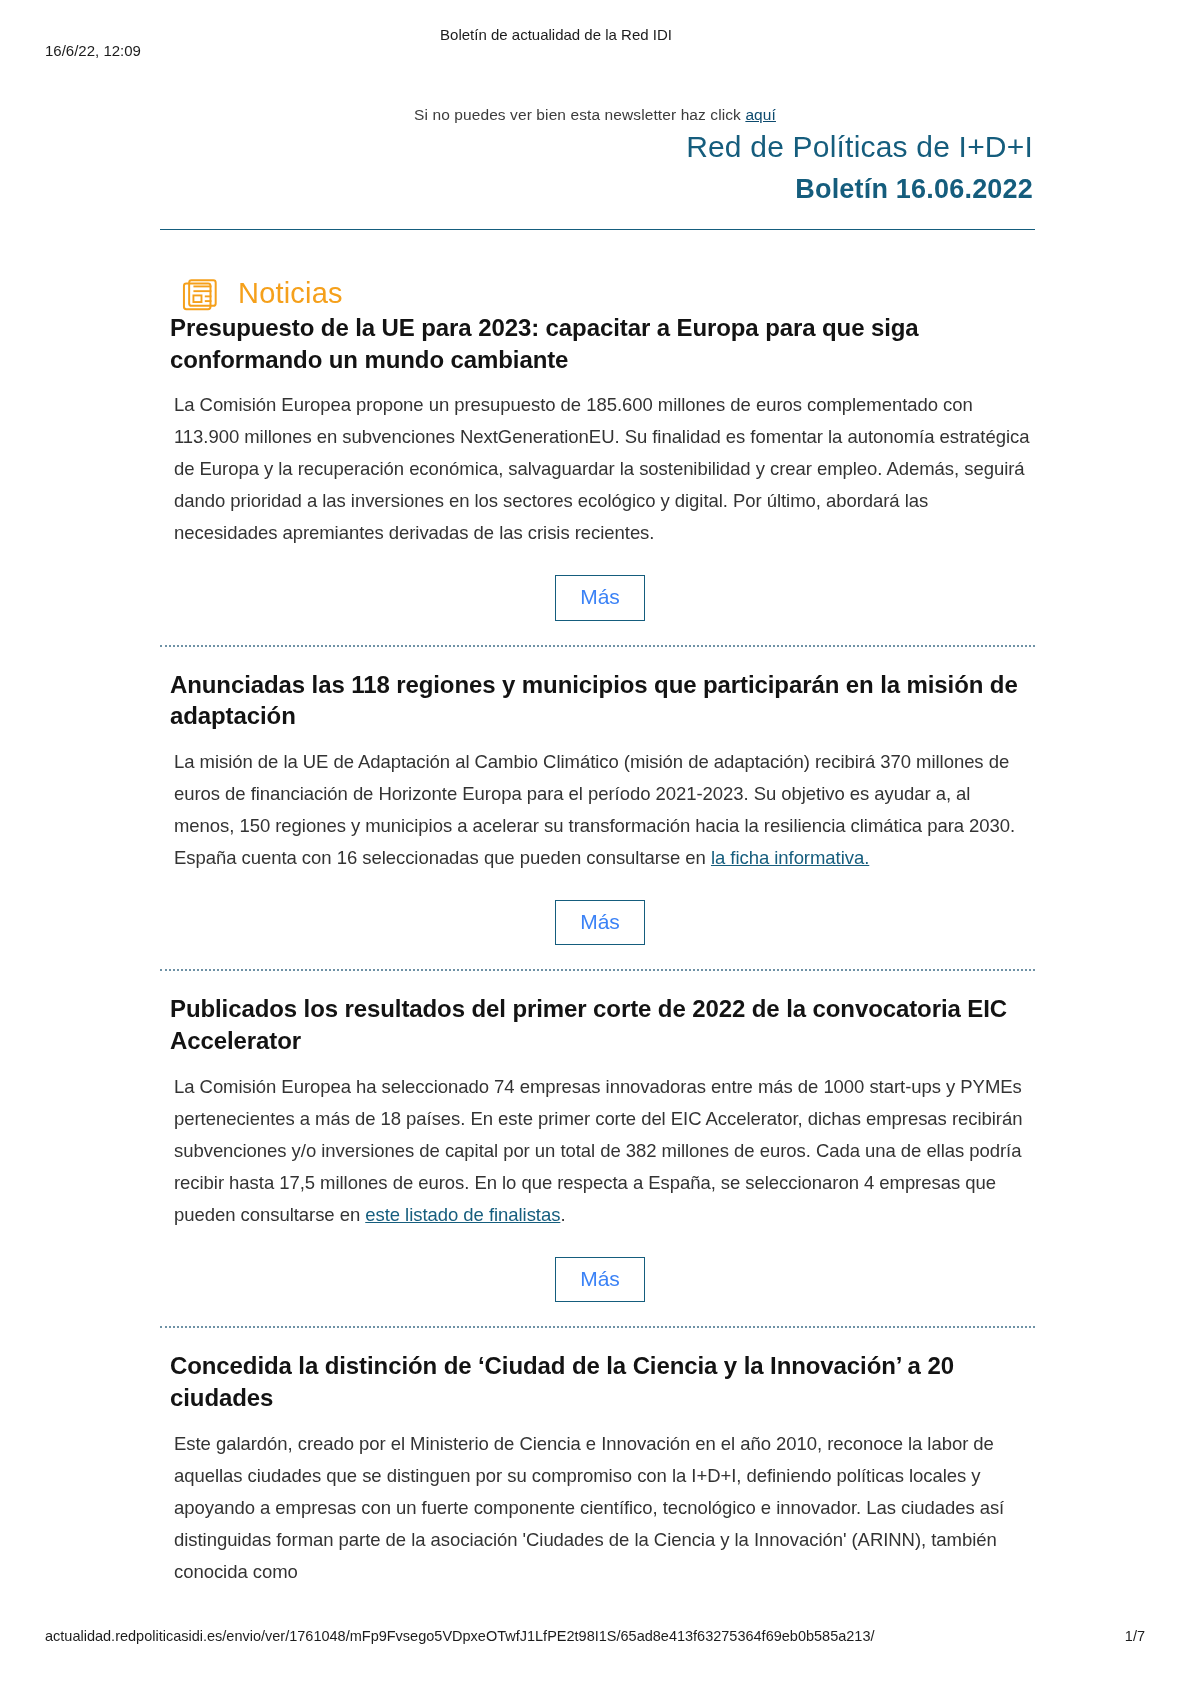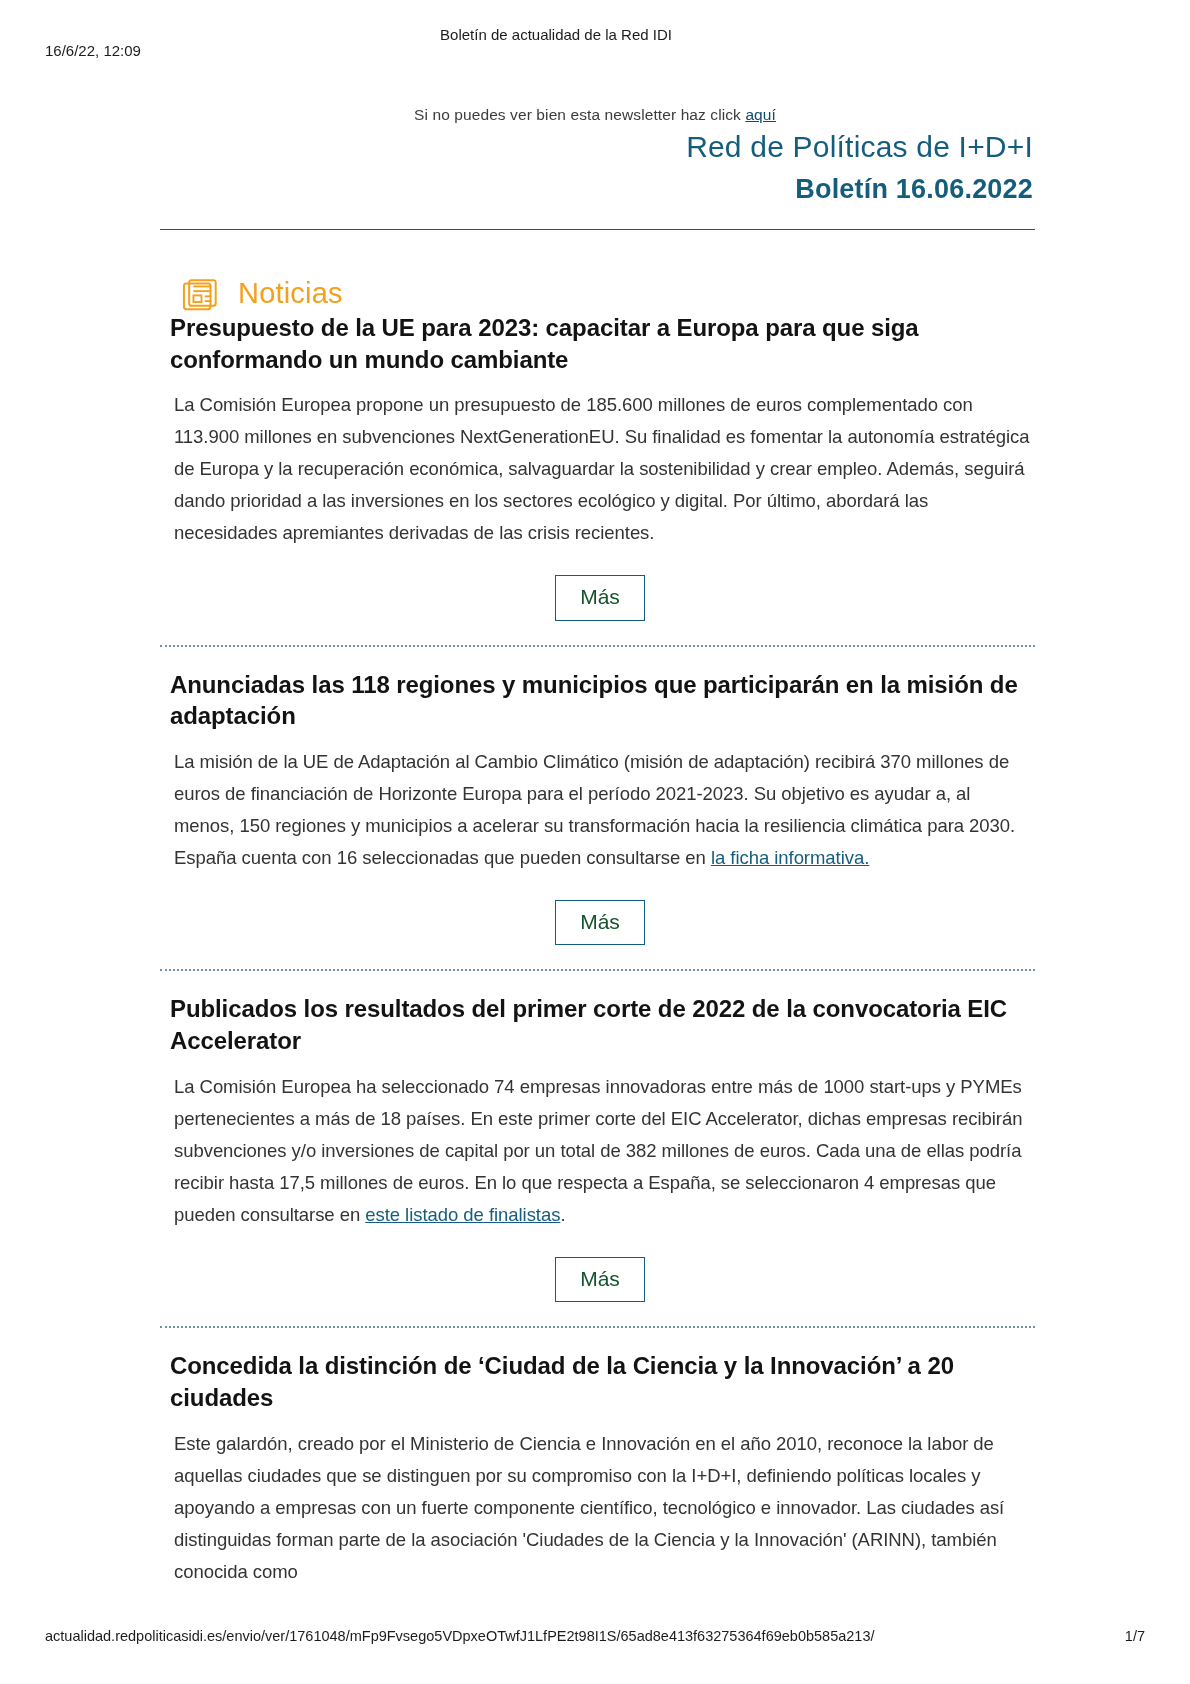--- a/index.html
+++ b/index.html
@@ -178,21 +178,21 @@
   }
 
   .btn-row {
     display: flex;
     justify-content: center;
     margin-top: 26px;
   }
   .btn-mas {
     display: inline-block;
     border: 1.6px solid #155d7d;
-    color: #14532d;
+    color: #3b82f6;
     background: #ffffff;
     font-size: 21px;
     padding: 9px 24px 11px 24px;
     line-height: 1.1;
     cursor: pointer;
     font-family: "Liberation Sans", sans-serif;
   }
 
   .sep {
     border: 0;

